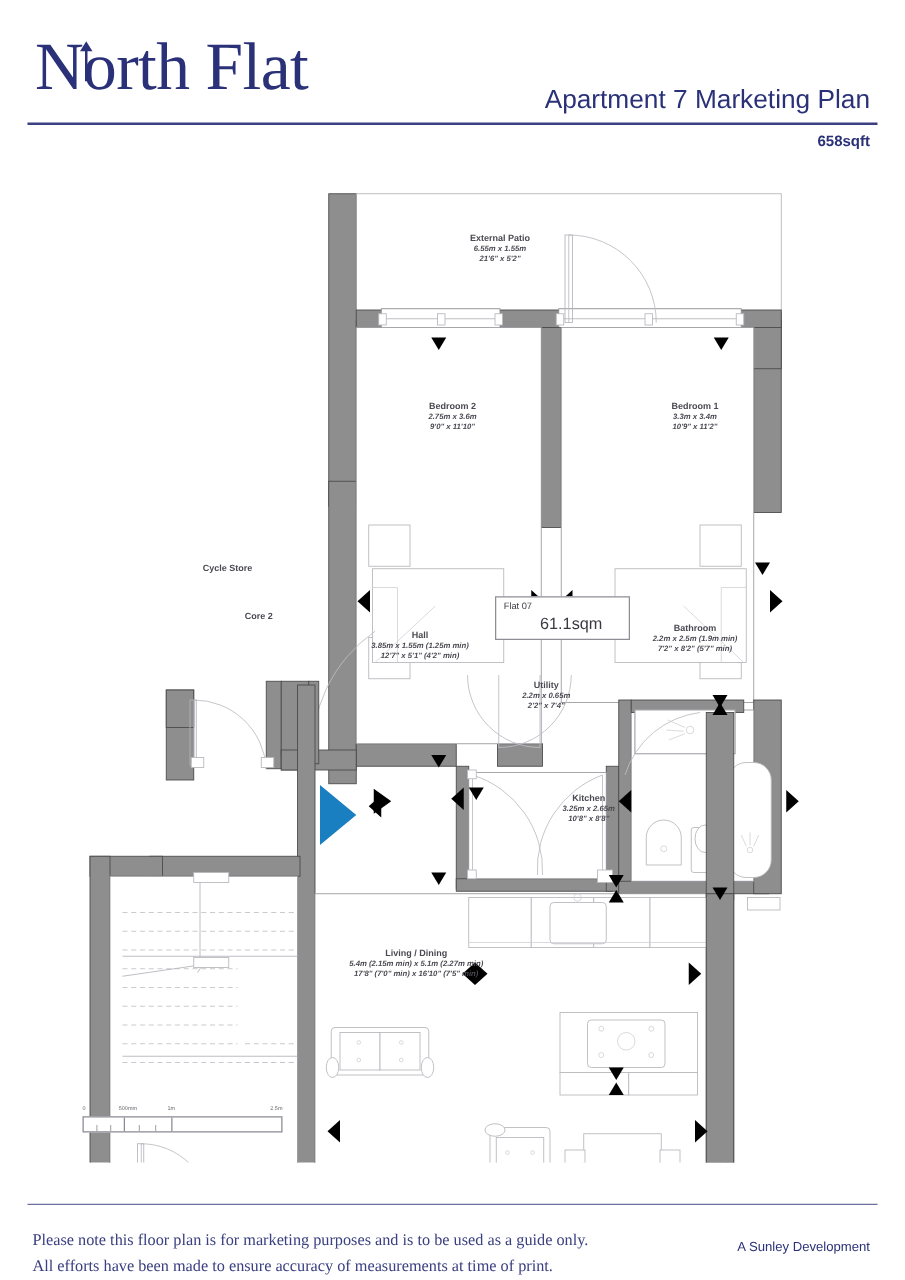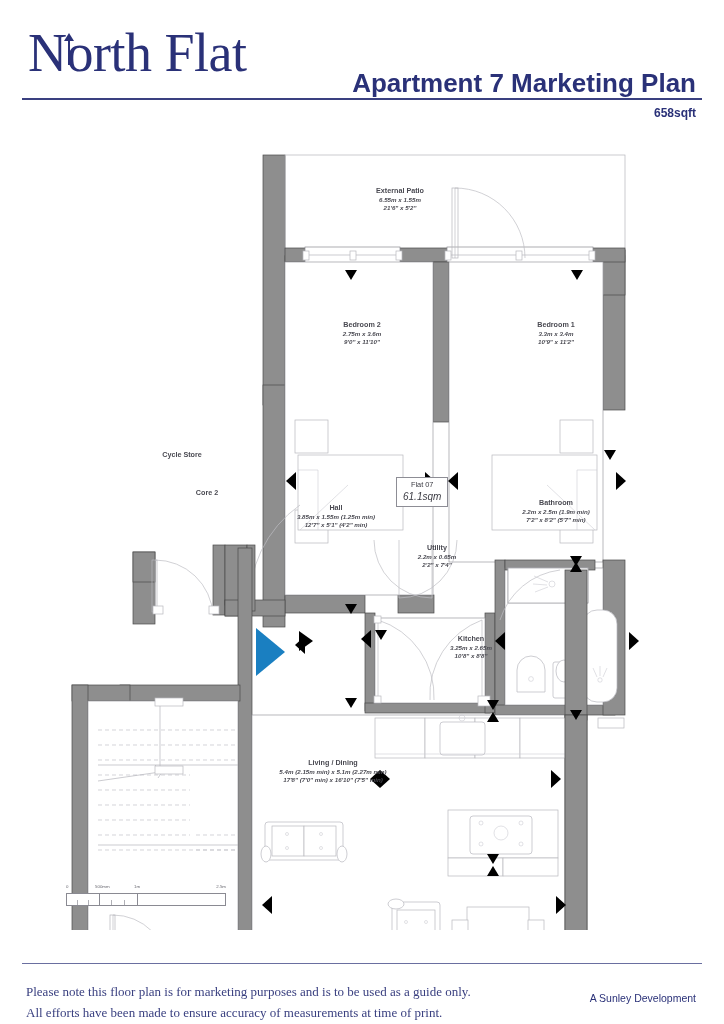--- a/index.html
+++ b/index.html
@@ -6,39 +6,39 @@
   body{width:724px;height:1024px;position:relative;overflow:hidden;
        font-family:"Liberation Sans",sans-serif;color:#2a2f6b;}
 
   
   #header{position:absolute;left:0;top:0;width:724px;height:112px;}
   #logo{position:absolute;left:28px;top:22px;font-family:"Liberation Serif",serif;
         font-size:54px;letter-spacing:-0.5px;color:#2a3178;white-space:nowrap;}
   #logo-arrow{position:absolute;left:40px;top:17px;width:2px;height:26px;background:#2a3178;}
   #logo-arrow:before{content:"";position:absolute;left:-4px;top:-6px;width:0;height:0;
         border-left:5px solid transparent;border-right:5px solid transparent;border-bottom:8px solid #2a3178;}
-  #plan-title{position:absolute;right:28px;top:68px;font-size:26px;font-weight:bold;
+  #plan-title{position:absolute;right:28px;top:68px;font-size:21px;font-weight:normal;
         color:#2a3178;white-space:nowrap;margin-left:48px;}
   #header-rule{position:absolute;left:22px;top:98px;width:680px;height:2px;background:#3a4080;}
   #sqft{position:absolute;right:28px;top:106px;font-size:12px;font-weight:bold;color:#2a3178;}
 
   
   #plan{position:absolute;left:0;top:140px;width:724px;height:790px;}
   #plan svg{display:block;}
 
   
   .lbl{position:absolute;text-align:center;color:#4a4a52;line-height:1.35;
        white-space:nowrap;pointer-events:none;font-weight:bold;}
   .lbl .nm{font-size:7.2px;display:block;}
   .lbl .dm{font-size:6.2px;font-style:italic;display:block;}
   .lbl.plain{font-size:7.2px;}
   #flat-box{position:absolute;border:1px solid #8d8d95;background:#fff;
-       padding:2px 6px 3px 6px;text-align:center;line-height:1.35;}
+       padding:2px 21px 3px 6px;text-align:left;line-height:1.35;}
   #flat-box .nm{font-size:7.4px;color:#3a3a42;display:block;}
-  #flat-box .dm{font-size:10px;font-style:italic;color:#3a3a42;display:block;}
+  #flat-box .dm{font-size:13px;color:#3a3a42;display:block;margin-left:29px;}
 
   
   #scale{position:absolute;left:66px;top:884px;width:160px;}
   #scale .ticks{position:relative;height:9px;}
   #scale .ticks span{position:absolute;font-size:4.4px;color:#6a6a72;}
   #scale .bar{position:relative;height:11px;border:0.6px solid #8a8a92;background:#fff;}
   #scale .bar i{position:absolute;top:0;bottom:0;border-left:0.6px solid #8a8a92;}
   #scale .bar u{position:absolute;top:5.5px;bottom:0;border-left:0.6px solid #b0b0b6;}
 
   

